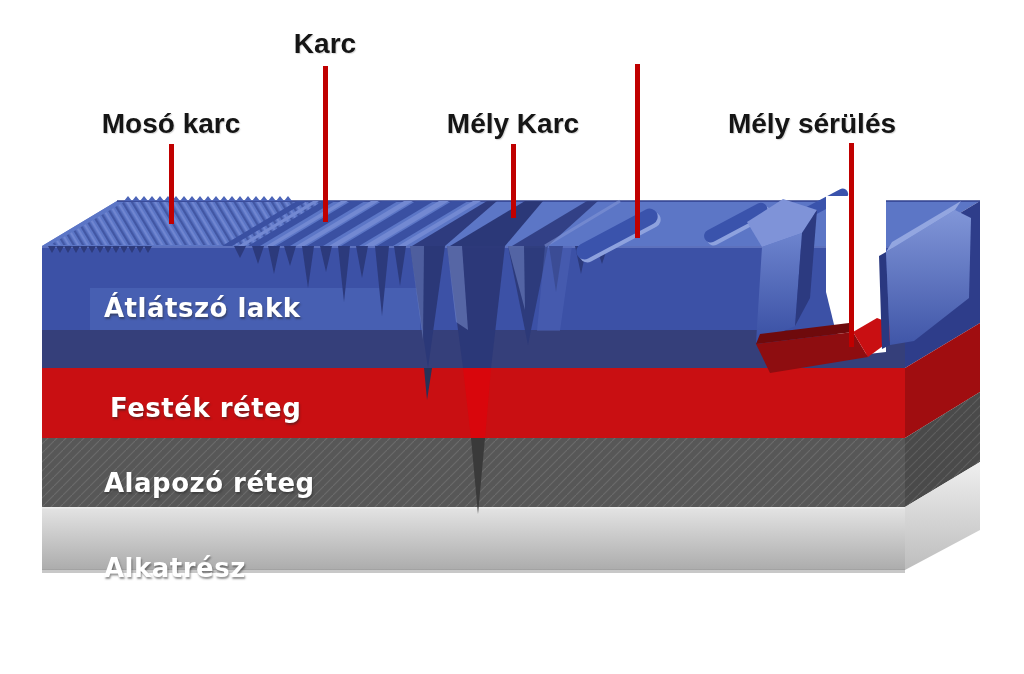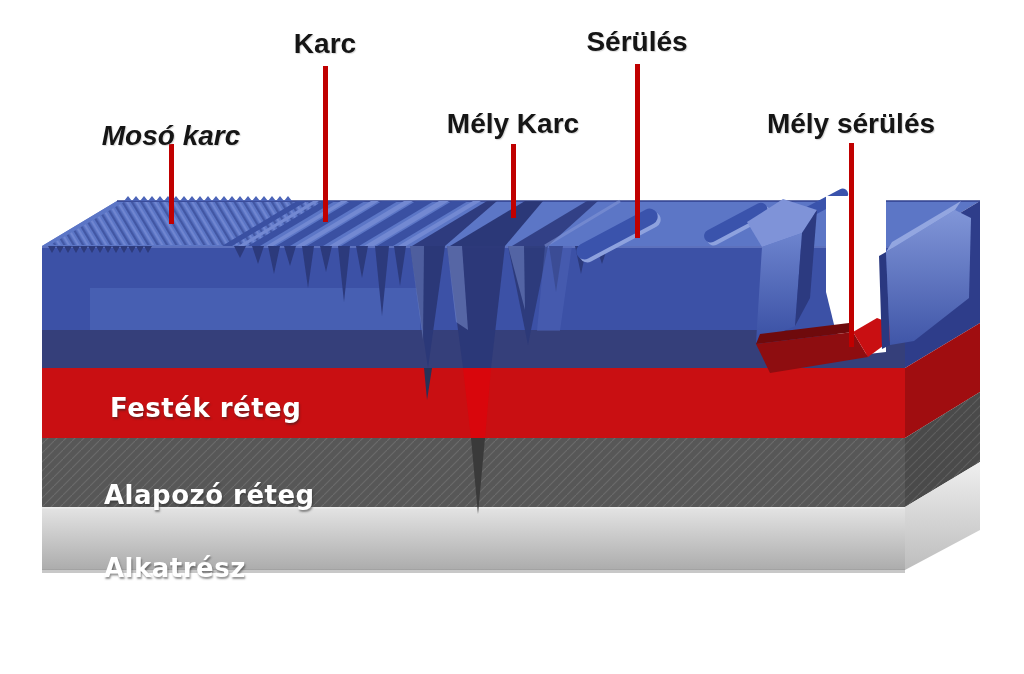--- a/index.html
+++ b/index.html
@@ -18,25 +18,25 @@
   .fill-scratch{fill:var(--scratch-dark);}
 
   
   .callout-label{
     position:absolute;width:220px;text-align:center;
     font:700 28px "Liberation Sans",sans-serif;
     color:var(--annotation-text,#151515);
     text-shadow:1px 1px 1px rgba(140,140,140,.35);
     white-space:nowrap;
   }
-  .lbl-moso{left:61px;top:120px;font-style:italic;}
+  .lbl-moso{left:61px;top:108px;}
   .lbl-karc{left:215px;top:28px;}
   .lbl-melykarc{left:403px;top:108px;}
   .lbl-serules{left:527px;top:26px;}
-  .lbl-melyserules{left:741px;top:108px;}
+  .lbl-melyserules{left:702px;top:108px;}
 
   
   .callout-line{
     position:absolute;width:5px;
     background:var(--callout-line,#c00000);
   }
   .line-moso{left:169px;top:144px;height:80px;}
   .line-karc{left:323px;top:66px;height:156px;}
   .line-melykarc{left:511px;top:144px;height:74px;}
   .line-serules{left:635px;top:64px;height:174px;}
@@ -46,21 +46,21 @@
   .layer-label{
     position:absolute;left:104px;
     font:700 26px "DejaVu Sans",sans-serif;
     color:var(--layer-label-text,#fff);
     letter-spacing:.5px;
     text-shadow:1px 2px 2px rgba(40,40,40,.5);
     white-space:nowrap;
   }
   .lbl-lakk{top:293px;}
   .lbl-festek{top:393px;margin-left:6px;}
-  .lbl-alapozo{top:480px;text-align:right;}
+  .lbl-alapozo{top:468px;text-align:right;}
   .lbl-alkatresz{top:521px;margin-top:32px;}
 </style>
 </head>
 <body>
 
 <div class="stage">
 
   <svg width="1024" height="674" viewBox="0 0 1024 674">
     <defs>
       <pattern id="hatch" width="9" height="9" patternUnits="userSpaceOnUse">
@@ -212,20 +212,20 @@
 
   <div class="callout-line line-moso"></div>
   <div class="callout-line line-karc"></div>
   <div class="callout-line line-melykarc"></div>
   <div class="callout-line line-serules"></div>
   <div class="callout-line line-melyserules"></div>
 
   <div class="callout-label lbl-moso">Mosó karc</div>
   <div class="callout-label lbl-karc">Karc</div>
   <div class="callout-label lbl-melykarc">Mély Karc</div>
-  <div class="callout-label lbl-serules">Sérülés</div>
   <div class="callout-label lbl-melyserules">Mély sérülés</div>
 
+  <div class="layer-label lbl-lakk">Átlátszó lakk</div>
   <div class="layer-label lbl-festek">Festék réteg</div>
   <div class="layer-label lbl-alapozo">Alapozó réteg</div>
   <div class="layer-label lbl-alkatresz">Alkatrész</div>
 
 </div>
 
 </body></html>

